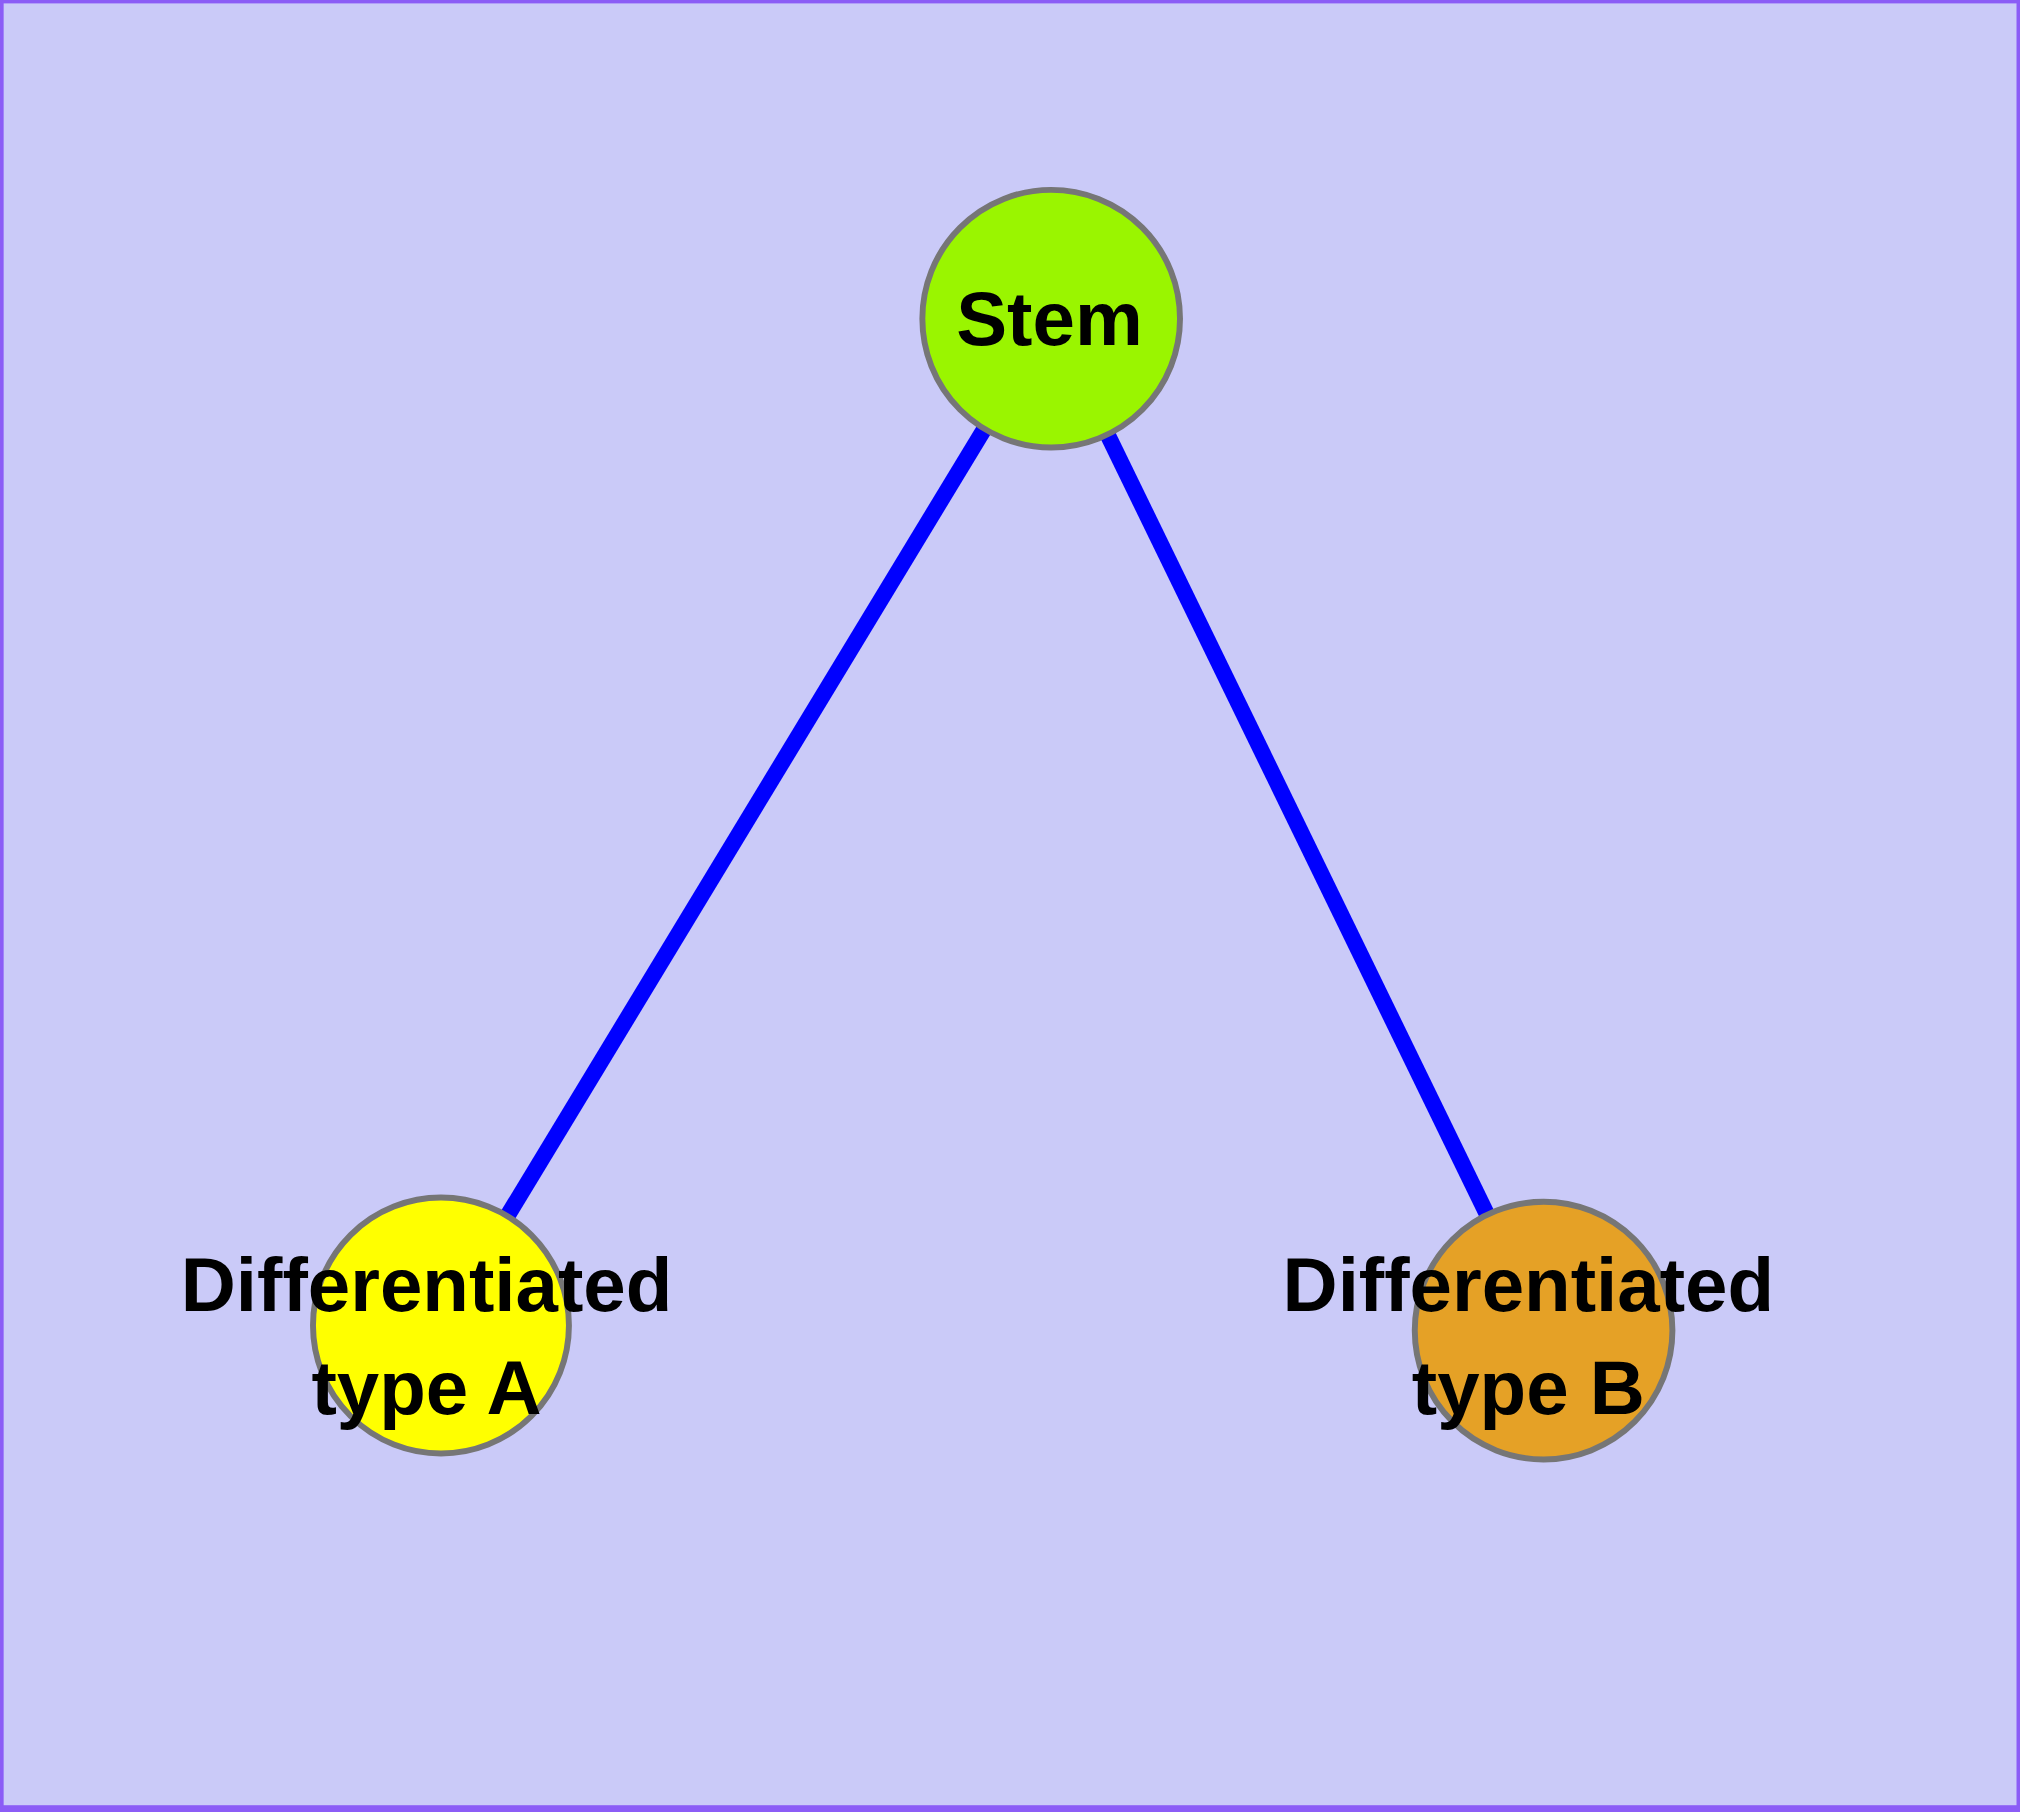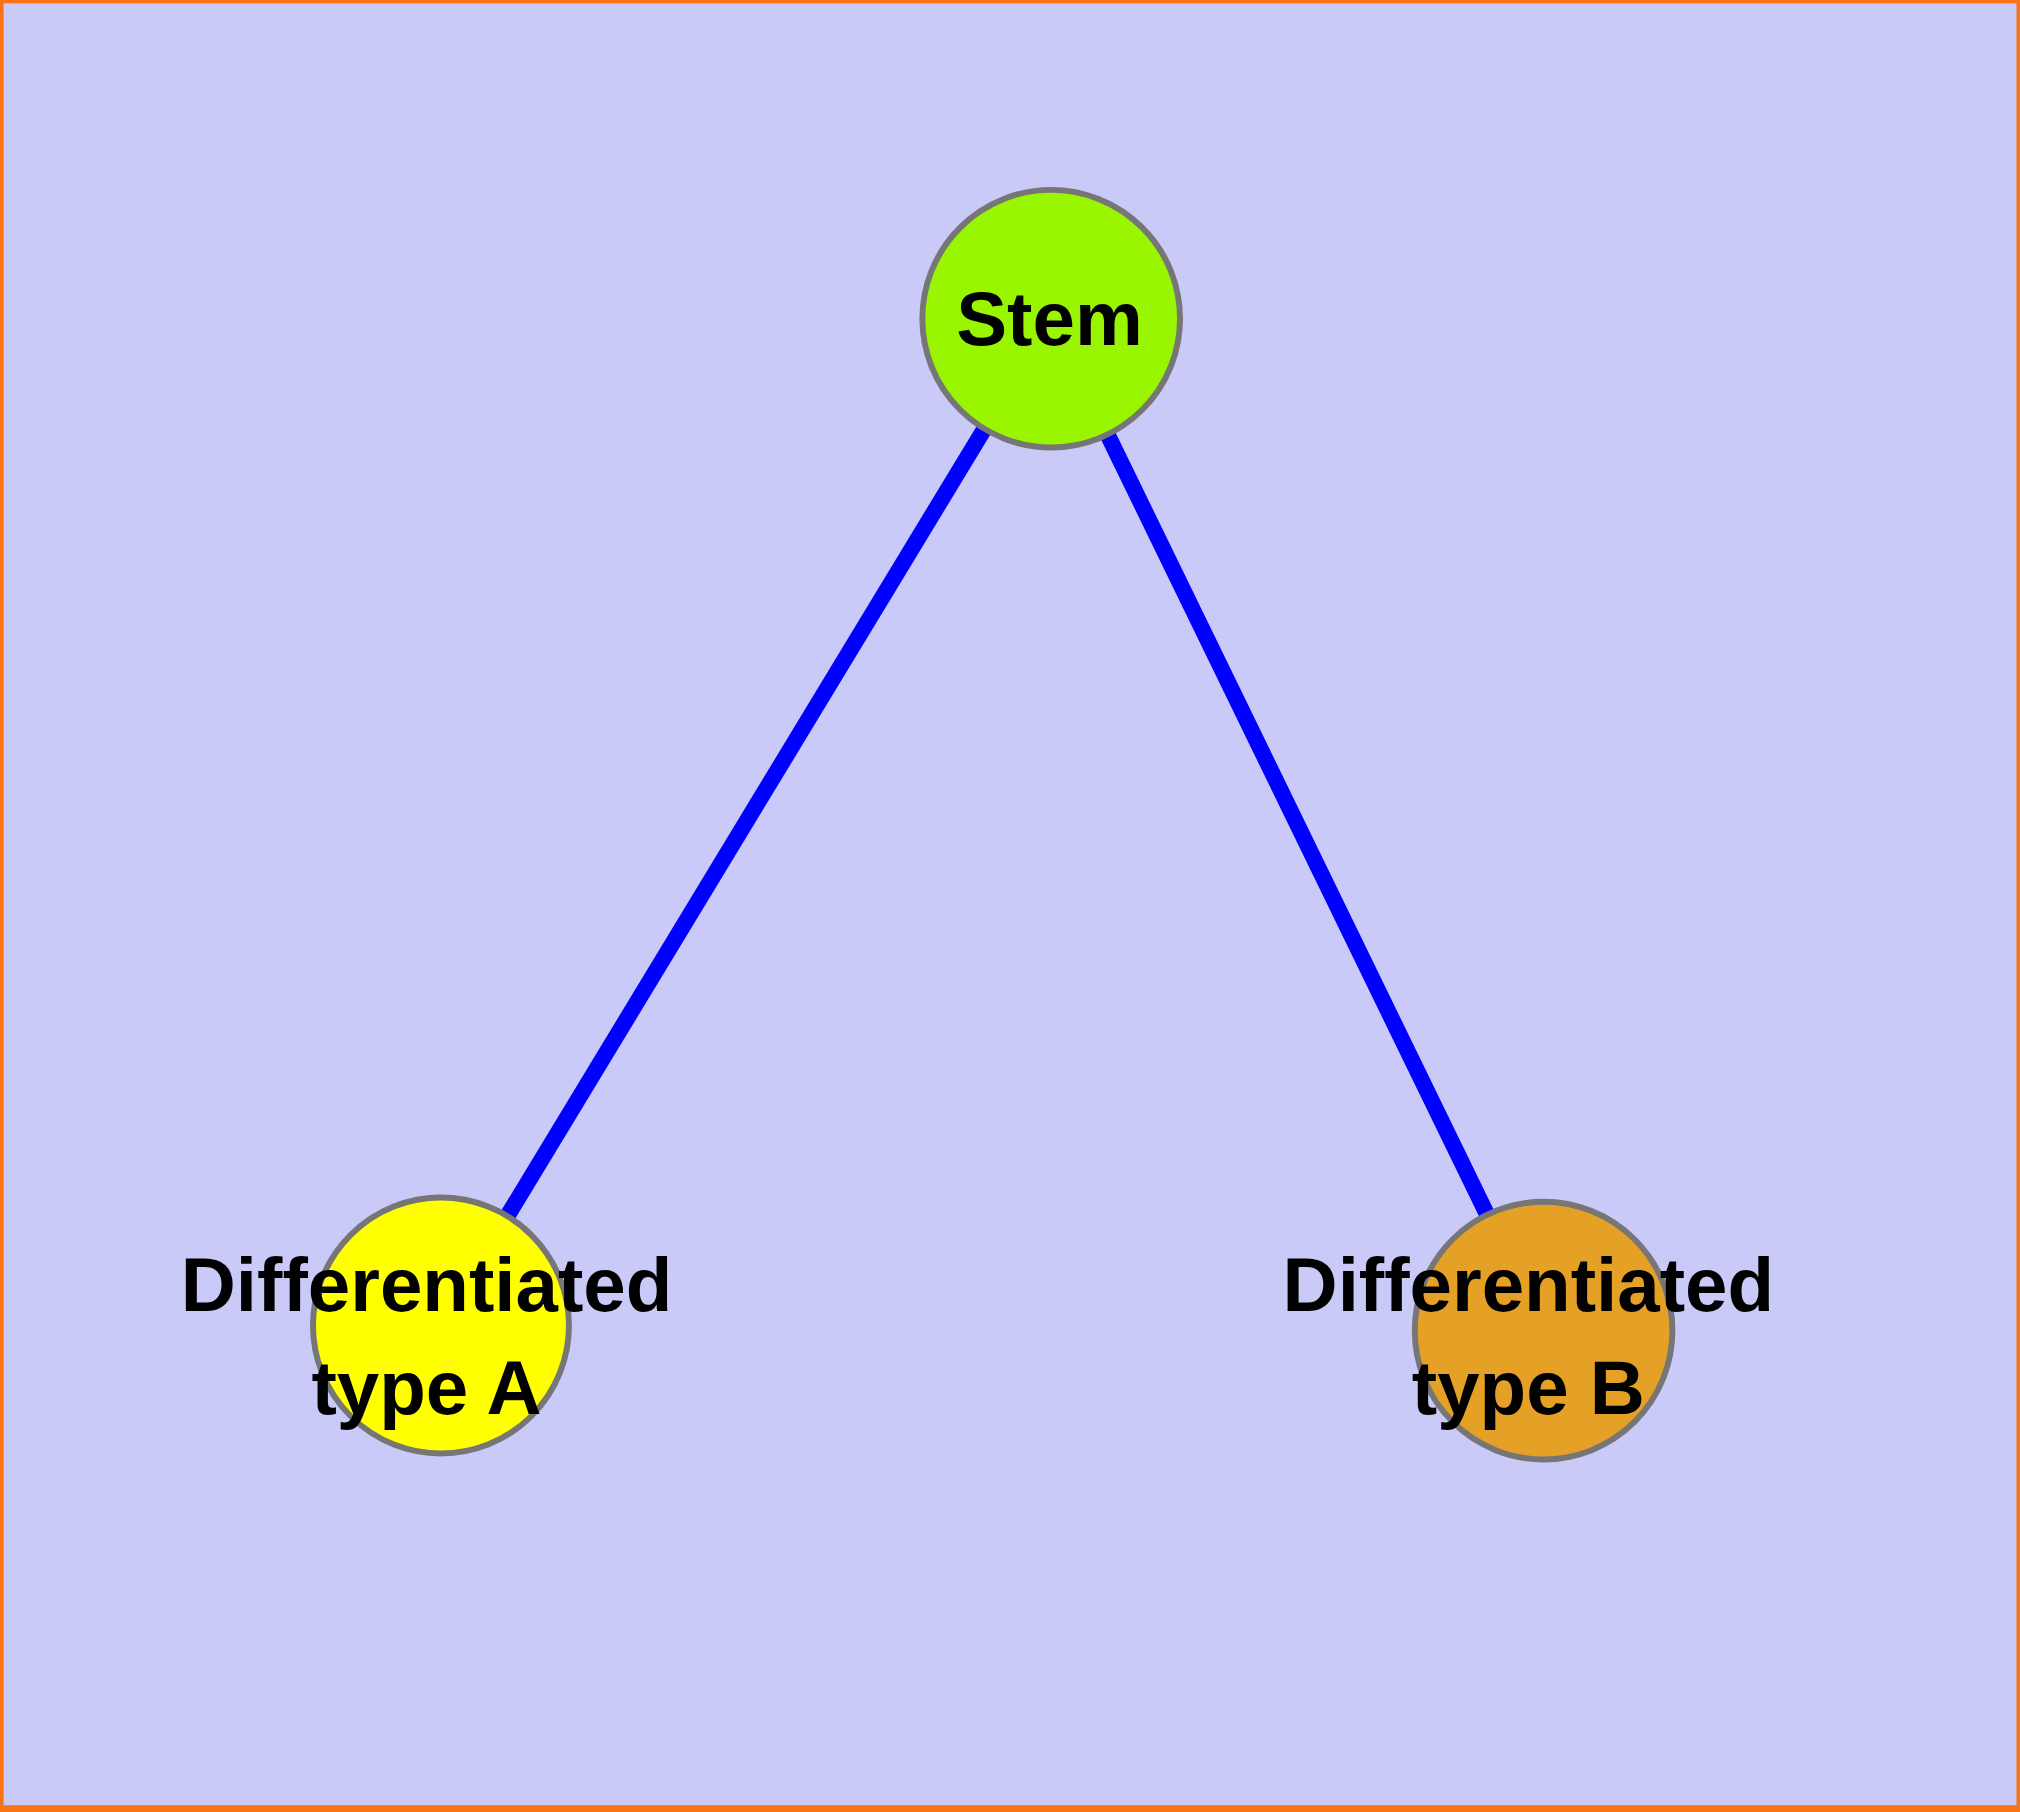--- a/index.html
+++ b/index.html
@@ -4,21 +4,21 @@
 <style>
   html, body {
     margin: 0;
     padding: 0;
     background: #ffffff;
   }
   .canvas {
     position: relative;
     width: 2021px;
     height: 1812px;
-    background: #f97316;
+    background: #8b5cf6;
     overflow: hidden;
   }
   svg.graph {
     position: absolute;
     left: 0;
     top: 0;
     width: 2021px;
     height: 1812px;
     display: block;
   }

